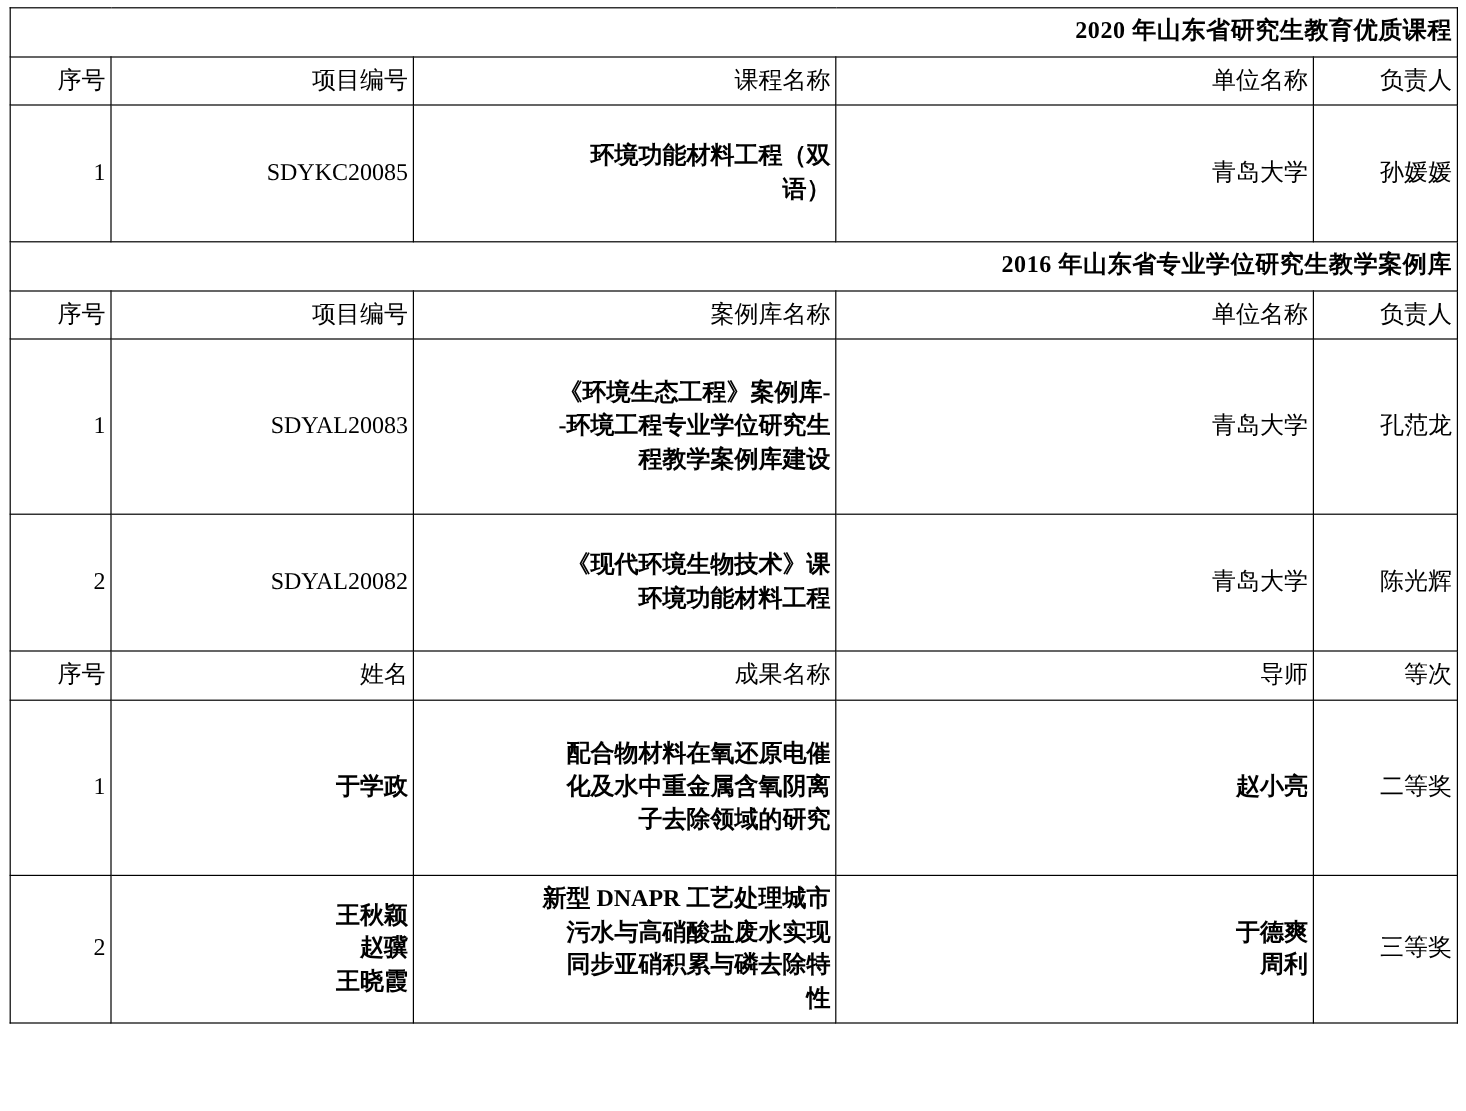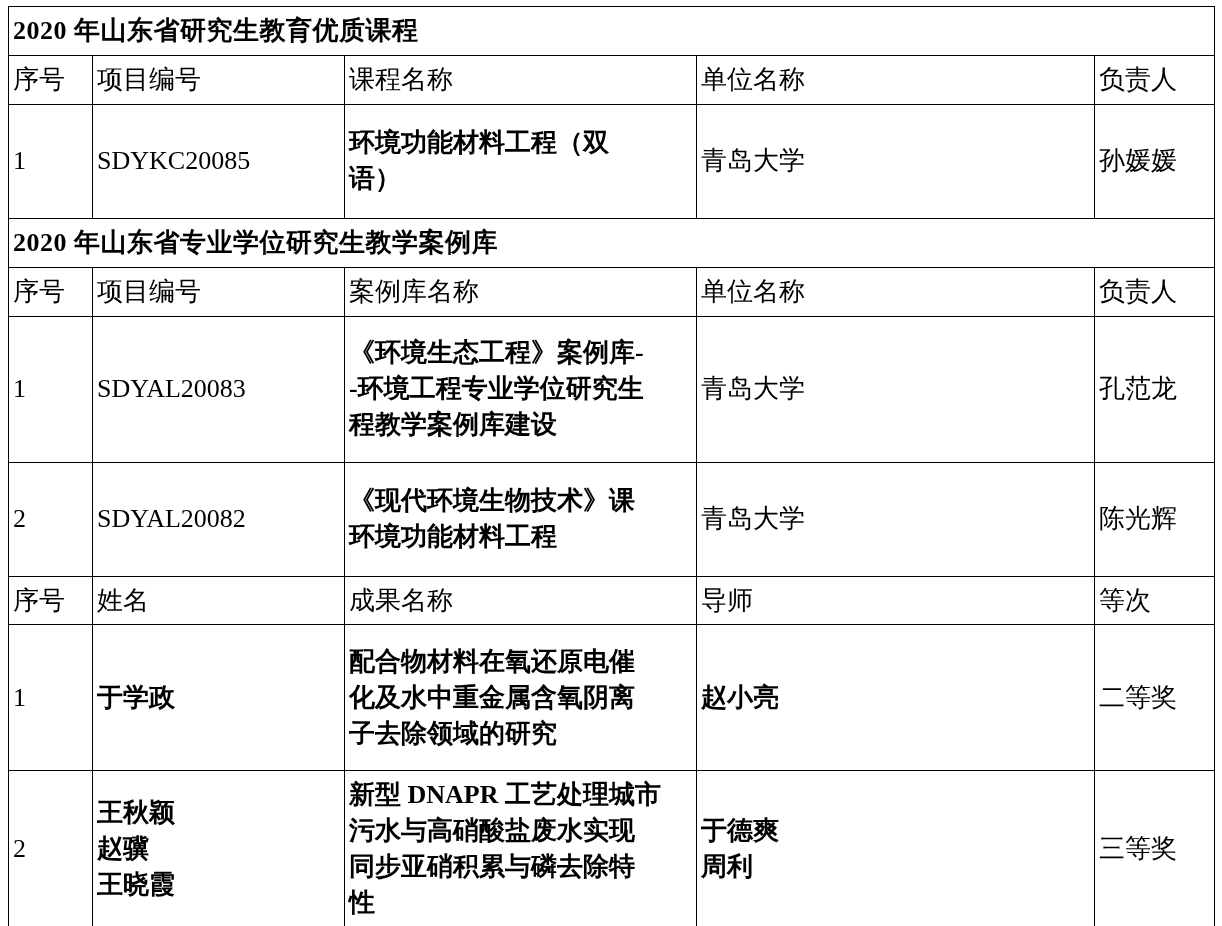--- a/index.html
+++ b/index.html
@@ -19,23 +19,23 @@
     box-sizing: border-box;
     padding: 6px 8px 6px 8px;
   }
   table.doc-table {
     width: 1206px;
     border-collapse: collapse;
     table-layout: fixed;
   }
   table.doc-table td {
     border: 1px solid #000000;
-    text-align: left;
+    text-align: right;
     vertical-align: middle;
-    font-size: 26px;
+    font-size: 20px;
     line-height: 1.38;
     padding: 6px 4px;
     word-wrap: break-word;
   }
   td.section-title {
     font-size: 23px;
     font-weight: bold;
     padding: 8px 4px;
     letter-spacing: 0.5px;
   }
@@ -81,21 +81,21 @@
       <tr class="tall-2">
         <td>1</td>
         <td>SDYKC20085</td>
         <td class="cell-multiline">环境功能材料工程（双
 语）</td>
         <td>青岛大学</td>
         <td>孙媛媛</td>
       </tr>
 
       <tr>
-        <td class="section-title" colspan="5">2020 年山东省专业学位研究生教学案例库</td>
+        <td class="section-title" colspan="5">2016 年山东省专业学位研究生教学案例库</td>
       </tr>
       <tr>
         <td class="col-head">序号</td>
         <td class="col-head">项目编号</td>
         <td class="col-head">案例库名称</td>
         <td class="col-head">单位名称</td>
         <td class="col-head">负责人</td>
       </tr>
       <tr class="tall-3">
         <td>1</td>

